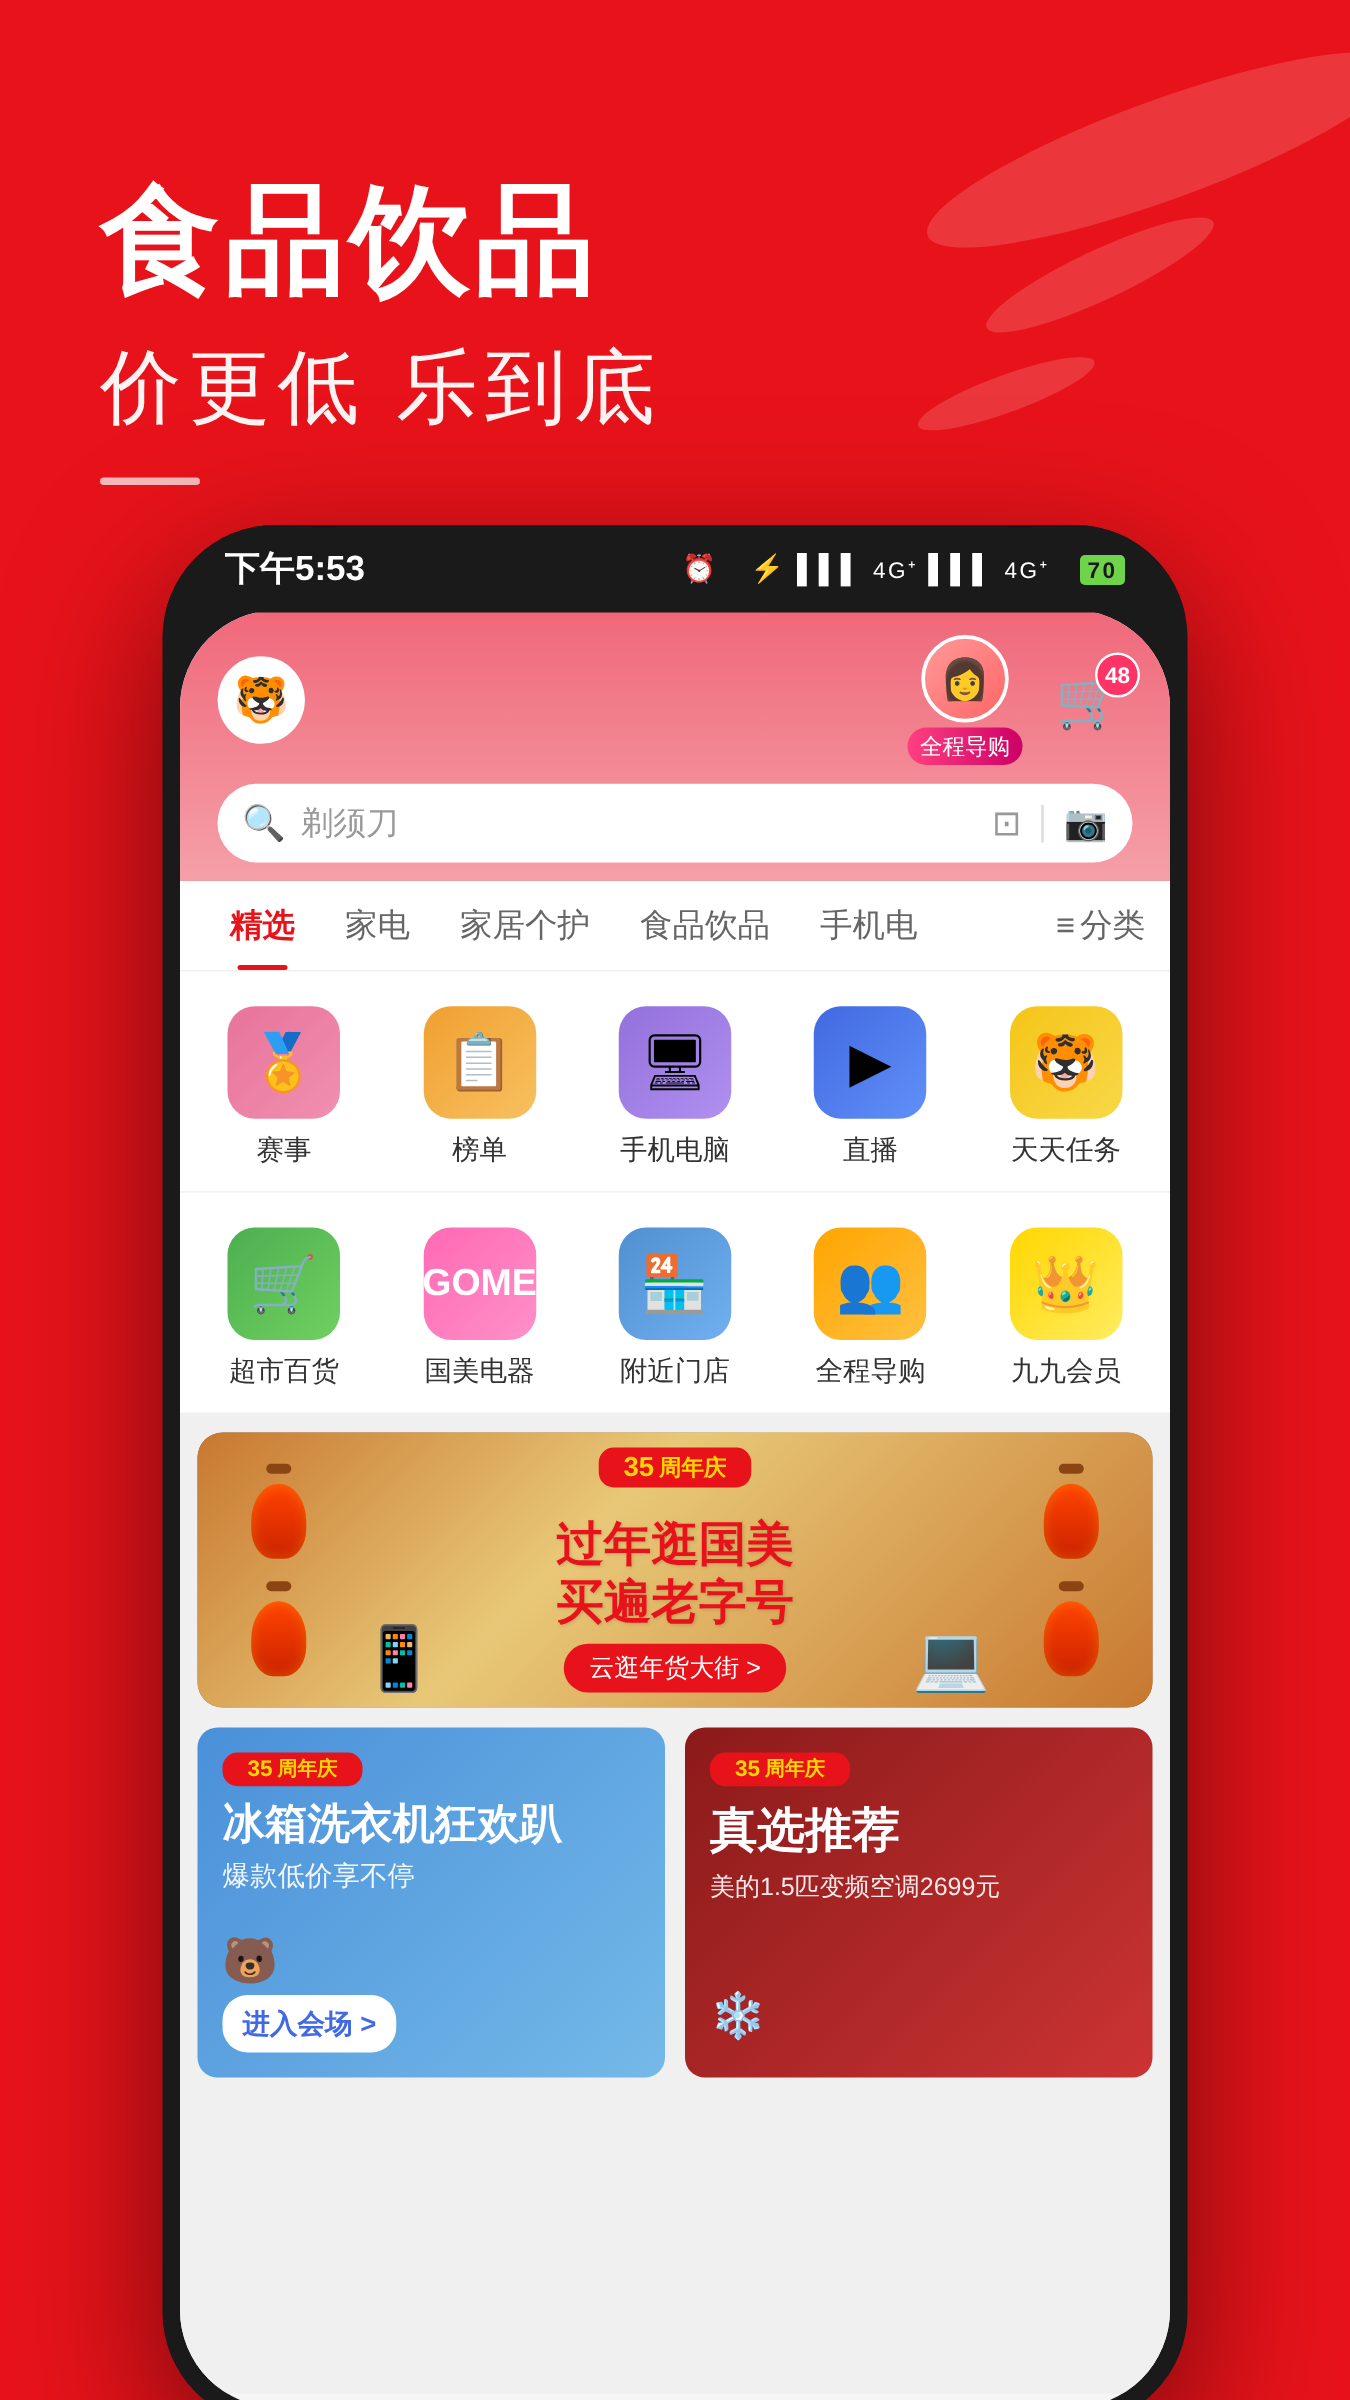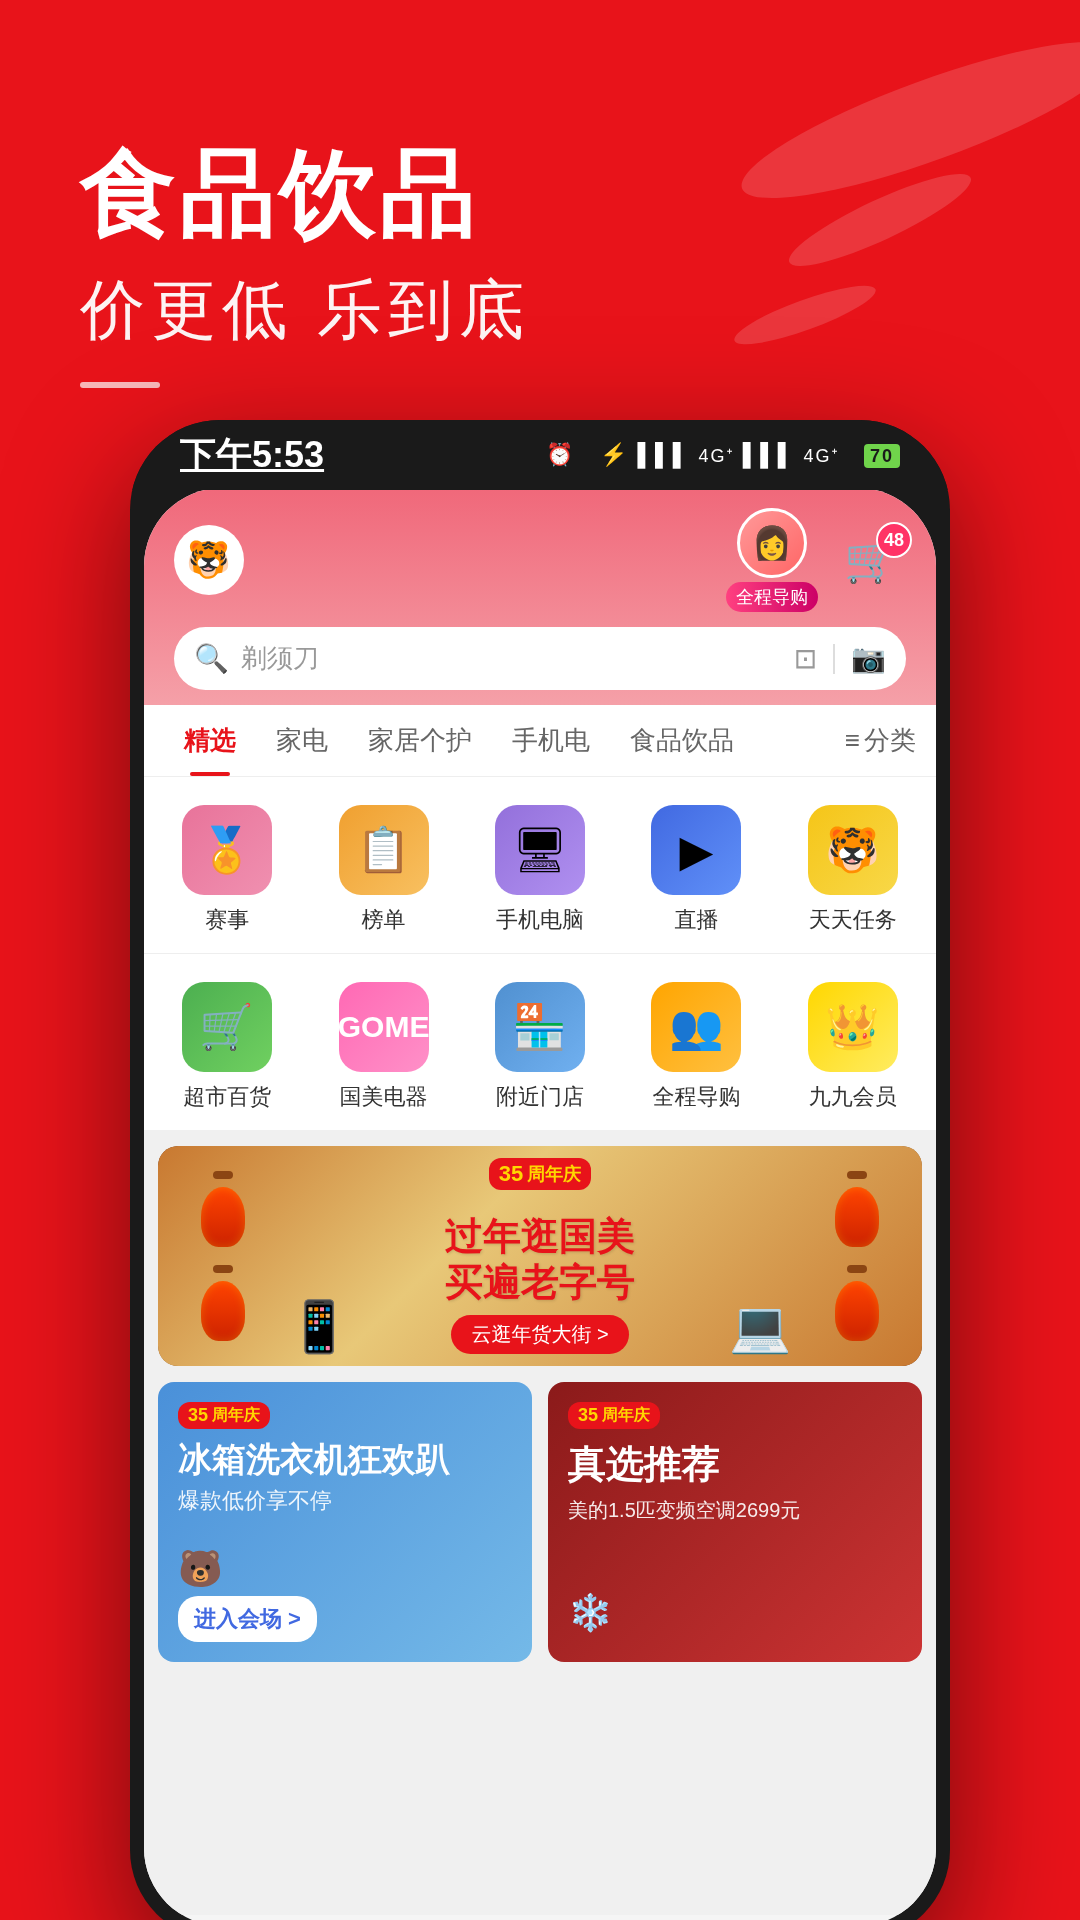--- a/index.html
+++ b/index.html
@@ -88,23 +88,22 @@
       background: #1a1a1a;
       z-index: 10;
       display: flex;
       align-items: center;
       justify-content: space-between;
       padding: 0 50px;
       border-radius: 90px 90px 0 0;
     }
     .notch-time {
       color: white;
-      font-size: 36px;
+      font-size: 28px;
       font-weight: 600;
-      text-decoration: underline;
     }
     .notch-icons {
       color: white;
       font-size: 22px;
       letter-spacing: 2px;
     }
     .notch-battery {
       background: #70d44b;
       color: #1a1a1a;
       font-size: 18px;
@@ -359,21 +358,21 @@
     }
 
     
     .anniversary-badge {
       display: inline-flex;
       align-items: center;
       gap: 4px;
       background: #e8131a;
       color: #ffd700;
       font-size: 18px;
-      padding: 3px 10px;
+      padding: 3px 20px;
       border-radius: 12px;
       font-weight: bold;
     }
     .anniversary-num {
       font-size: 22px;
       font-weight: 900;
     }
   </style>
 </head>
 <body>
@@ -441,22 +440,22 @@
             <div class="search-divider"></div>
             <span class="search-camera">📷</span>
           </div>
         </div>
       </div>
 
       <div class="nav-tabs">
         <div class="nav-tab active">精选</div>
         <div class="nav-tab">家电</div>
         <div class="nav-tab">家居个护</div>
+        <div class="nav-tab">食品饮品</div>
         <div class="nav-tab">手机电</div>
-        <div class="nav-tab">食品饮品</div>
         <div class="nav-more">
           <span>≡</span>
           <span>分类</span>
         </div>
       </div>
 
       <div class="scrollable-content">
 
         <div class="icon-grid">
           <div class="icon-item">

